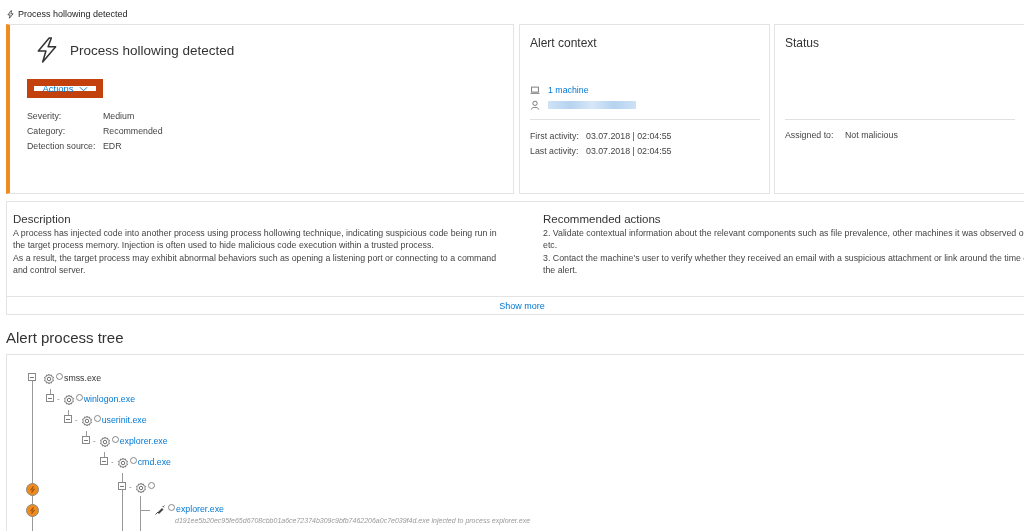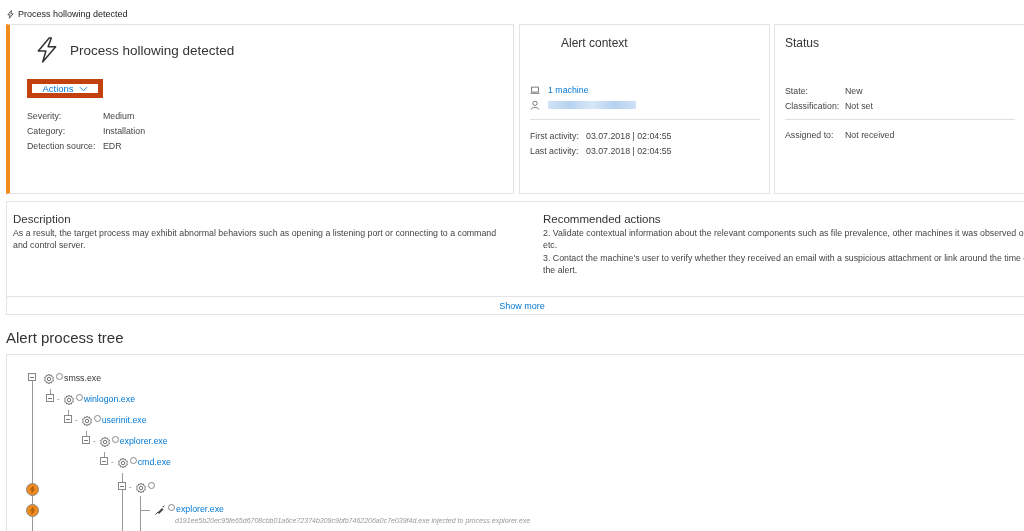--- a/index.html
+++ b/index.html
@@ -13,29 +13,29 @@
 
   .card { background: #fff; border: 1px solid #e3e3e3; }
   .summary-card { left: 6px; top: 24px; width: 508px; height: 170px; border-left: 4px solid #f08c1f; }
   .context-card { left: 519px; top: 24px; width: 251px; height: 170px; }
   .status-card { left: 774px; top: 24px; width: 262px; height: 170px; }
 
   .alert-title { left: 24px; top: 12px; display: flex; align-items: center; gap: 10px; }
   .alert-title svg { width: 26px; height: 26px; }
   .alert-title span { font-size: 13.5px; color: #333; }
 
-  .actions-btn { left: 17px; top: 54px; width: 76px; height: 19px; border: 5px solid #c2410c; color: #0078d4; display: flex; align-items: center; justify-content: center; gap: 5px; font-size: 9.5px; cursor: pointer; background: #fff; }
+  .actions-btn { left: 17px; top: 54px; width: 76px; height: 19px; border: 7px solid #c2410c; color: #0078d4; display: flex; align-items: center; justify-content: center; gap: 5px; font-size: 9.5px; cursor: pointer; background: #fff; }
   .actions-btn svg { width: 9px; height: 6px; }
 
   .kv { display: flex; font-size: 8.8px; color: #444; height: 15px; align-items: center; }
   .kv .k { width: 76px; }
   .summary-kv { left: 17px; top: 83px; }
 
   .card-title { font-size: 12px; color: #333; }
-  .context-card .card-title { left: 10px; top: 11px; margin-left: 31px; }
+  .context-card .card-title { left: 10px; top: 11px; }
   .status-card .card-title { left: 10px; top: 11px; }
 
   .ctx-row { left: 10px; display: flex; align-items: center; gap: 8px; font-size: 8.8px; height: 14px; }
   .ctx-row svg { width: 10px; height: 10px; }
   .blur-user { width: 88px; height: 8px; background: linear-gradient(90deg,#cfe3f7,#b7d3ef,#d7e7f8,#b6d2ef,#cde1f6); border-radius: 1px; filter: blur(0.6px); }
   .divider { height: 1px; background: #e0e0e0; }
   .ctx-divider { left: 10px; top: 94px; width: 230px; }
   .ctx-kv { left: 10px; top: 103px; }
   .ctx-kv .kv .k { width: 56px; }
 
@@ -92,21 +92,21 @@
         <path d="M1 1 L5 5 L9 1" fill="none" stroke="#0078d4" stroke-width="1"></path>
       </svg>
   </div>
   <div class="abs summary-kv">
     <div class="kv">
         <span class="k">Severity:</span>
         <span>Medium</span>
       </div>
     <div class="kv">
         <span class="k">Category:</span>
-        <span>Installation</span>
+        <span>Recommended</span>
       </div>
     <div class="kv">
         <span class="k">Detection source:</span>
         <span>EDR</span>
       </div>
   </div>
 </div>
 
 <div class="abs card context-card">
   <div class="abs card-title">Alert context</div>
@@ -132,42 +132,33 @@
       </div>
     <div class="kv">
         <span class="k">Last activity:</span>
         <span>03.07.2018 | 02:04:55</span>
       </div>
   </div>
 </div>
 
 <div class="abs card status-card">
   <div class="abs card-title">Status</div>
-  <div class="abs status-kv1">
-    <div class="kv">
-        <span class="k">State:</span>
-        <span>New</span>
-      </div>
-    <div class="kv">
-        <span class="k">Classification:</span>
-        <span>Not set</span>
-      </div>
-  </div>
   <div class="abs divider status-divider"></div>
   <div class="abs status-kv2">
     <div class="kv">
         <span class="k">Assigned to:</span>
-        <span>Not received</span>
+        <span>Not malicious</span>
       </div>
   </div>
 </div>
 
 <div class="abs card desc-card">
   <div class="abs desc-col desc-left">
     <h3>Description</h3>
+    <p>A process has injected code into another process using process hollowing technique, indicating suspicious code being run in the target process memory. Injection is often used to hide malicious code execution within a trusted process.</p>
     <p>As a result, the target process may exhibit abnormal behaviors such as opening a listening port or connecting to a command and control server.</p>
   </div>
   <div class="abs desc-col desc-right">
     <h3>Recommended actions</h3>
     <p>2. Validate contextual information about the relevant components such as file prevalence, other machines it was observed on etc.</p>
     <p>3. Contact the machine's user to verify whether they received an email with a suspicious attachment or link around the time of the alert.</p>
   </div>
   <div class="abs showmore-bar">
     <span class="link">Show more</span>
   </div>

